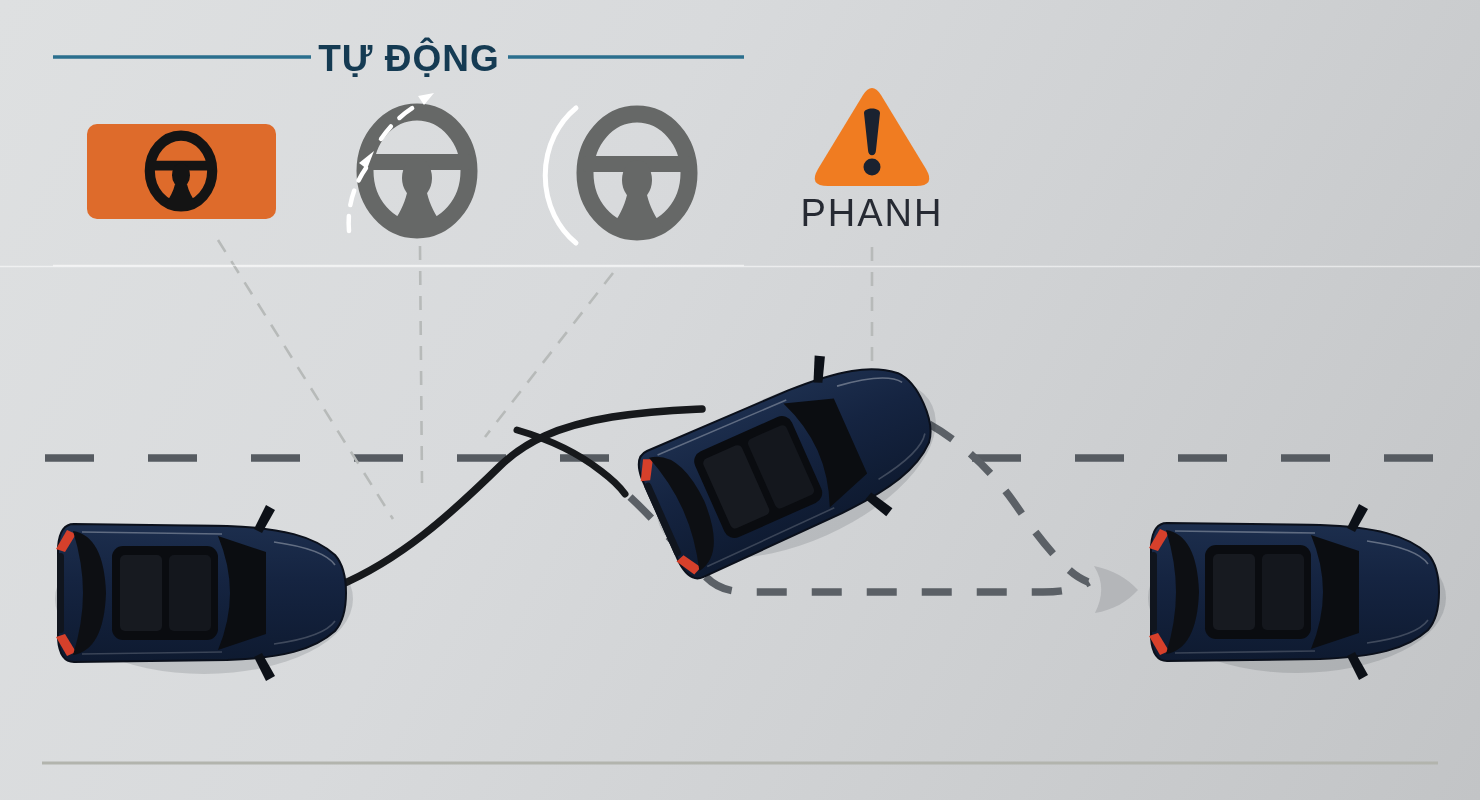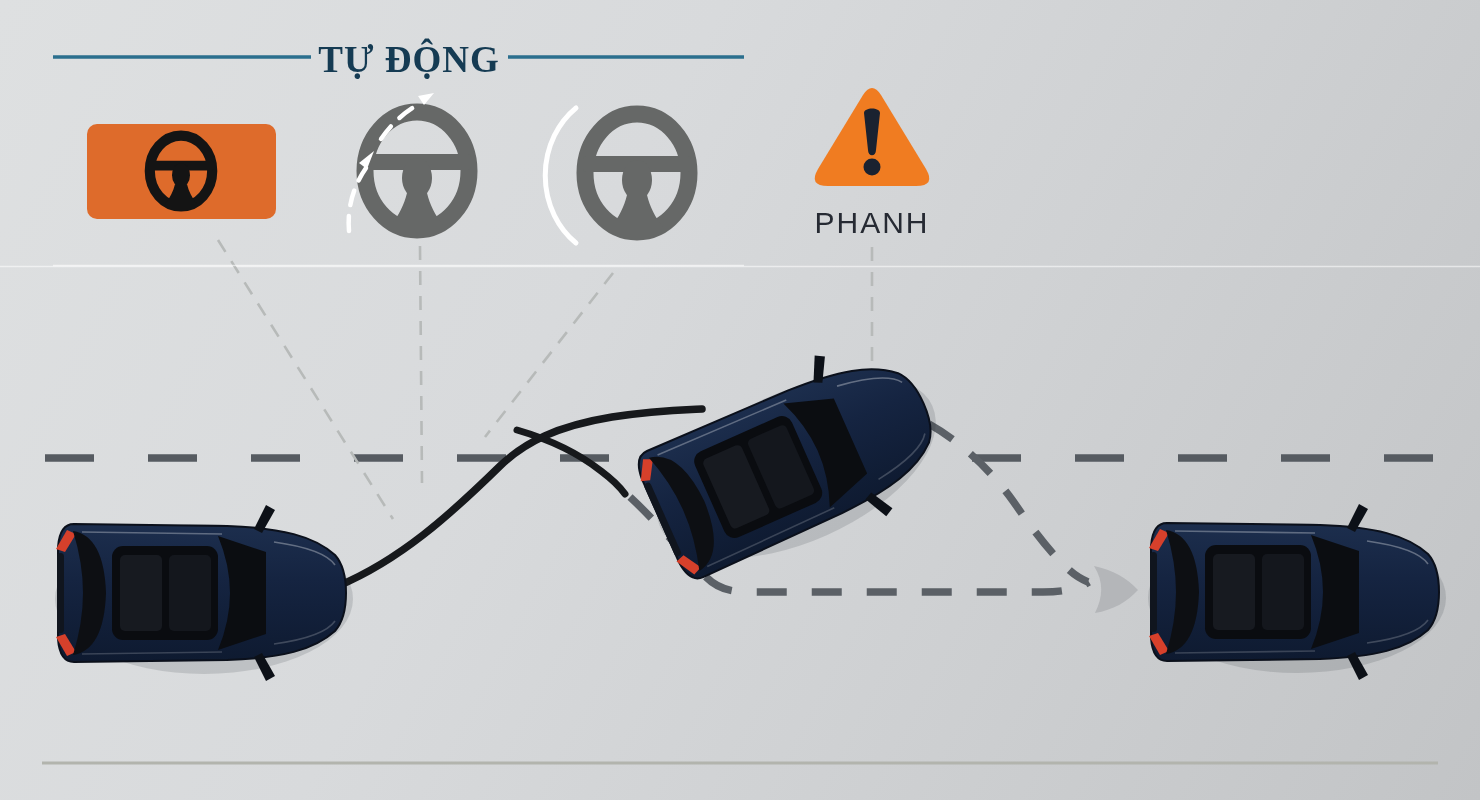--- a/index.html
+++ b/index.html
@@ -5,27 +5,27 @@
   html,body{margin:0;padding:0;background:#9aa0a4;}
   .stage{
     position:relative;width:1480px;height:800px;overflow:hidden;
     background:linear-gradient(118deg,#dee0e1 0%,#d8dadc 38%,#d0d2d4 62%,#c2c4c6 100%);
     font-family:"Liberation Sans","DejaVu Sans",sans-serif;
   }
   .stage svg.scene{position:absolute;left:0;top:0;}
   .label{position:absolute;white-space:nowrap;}
   .label-auto{
     left:409px;top:38px;transform:translateX(-50%);
-    font-family:Liberation Serif, serif;
+    font-family:Liberation Sans, sans-serif;
     font-weight:bold;font-size:37px;letter-spacing:1px;color:#153b53;
   }
   .label-brake{
-    left:872px;top:206px;transform:translateX(-50%);
+    left:872px;top:192px;transform:translateX(-50%);
     font-family:"Liberation Sans","DejaVu Sans",sans-serif;
-    font-weight:400;font-size:30px;letter-spacing:2px;color:#262a33;
+    font-weight:400;font-size:38px;letter-spacing:2px;color:#262a33;
   }
 </style>
 </head>
 <body>
 
 <div class="stage">
 
   <svg class="scene" width="1480" height="800" viewBox="0 0 1480 800">
     <defs>
       <linearGradient id="carBody" x1="0" y1="-1" x2="0" y2="1" gradientUnits="objectBoundingBox">

